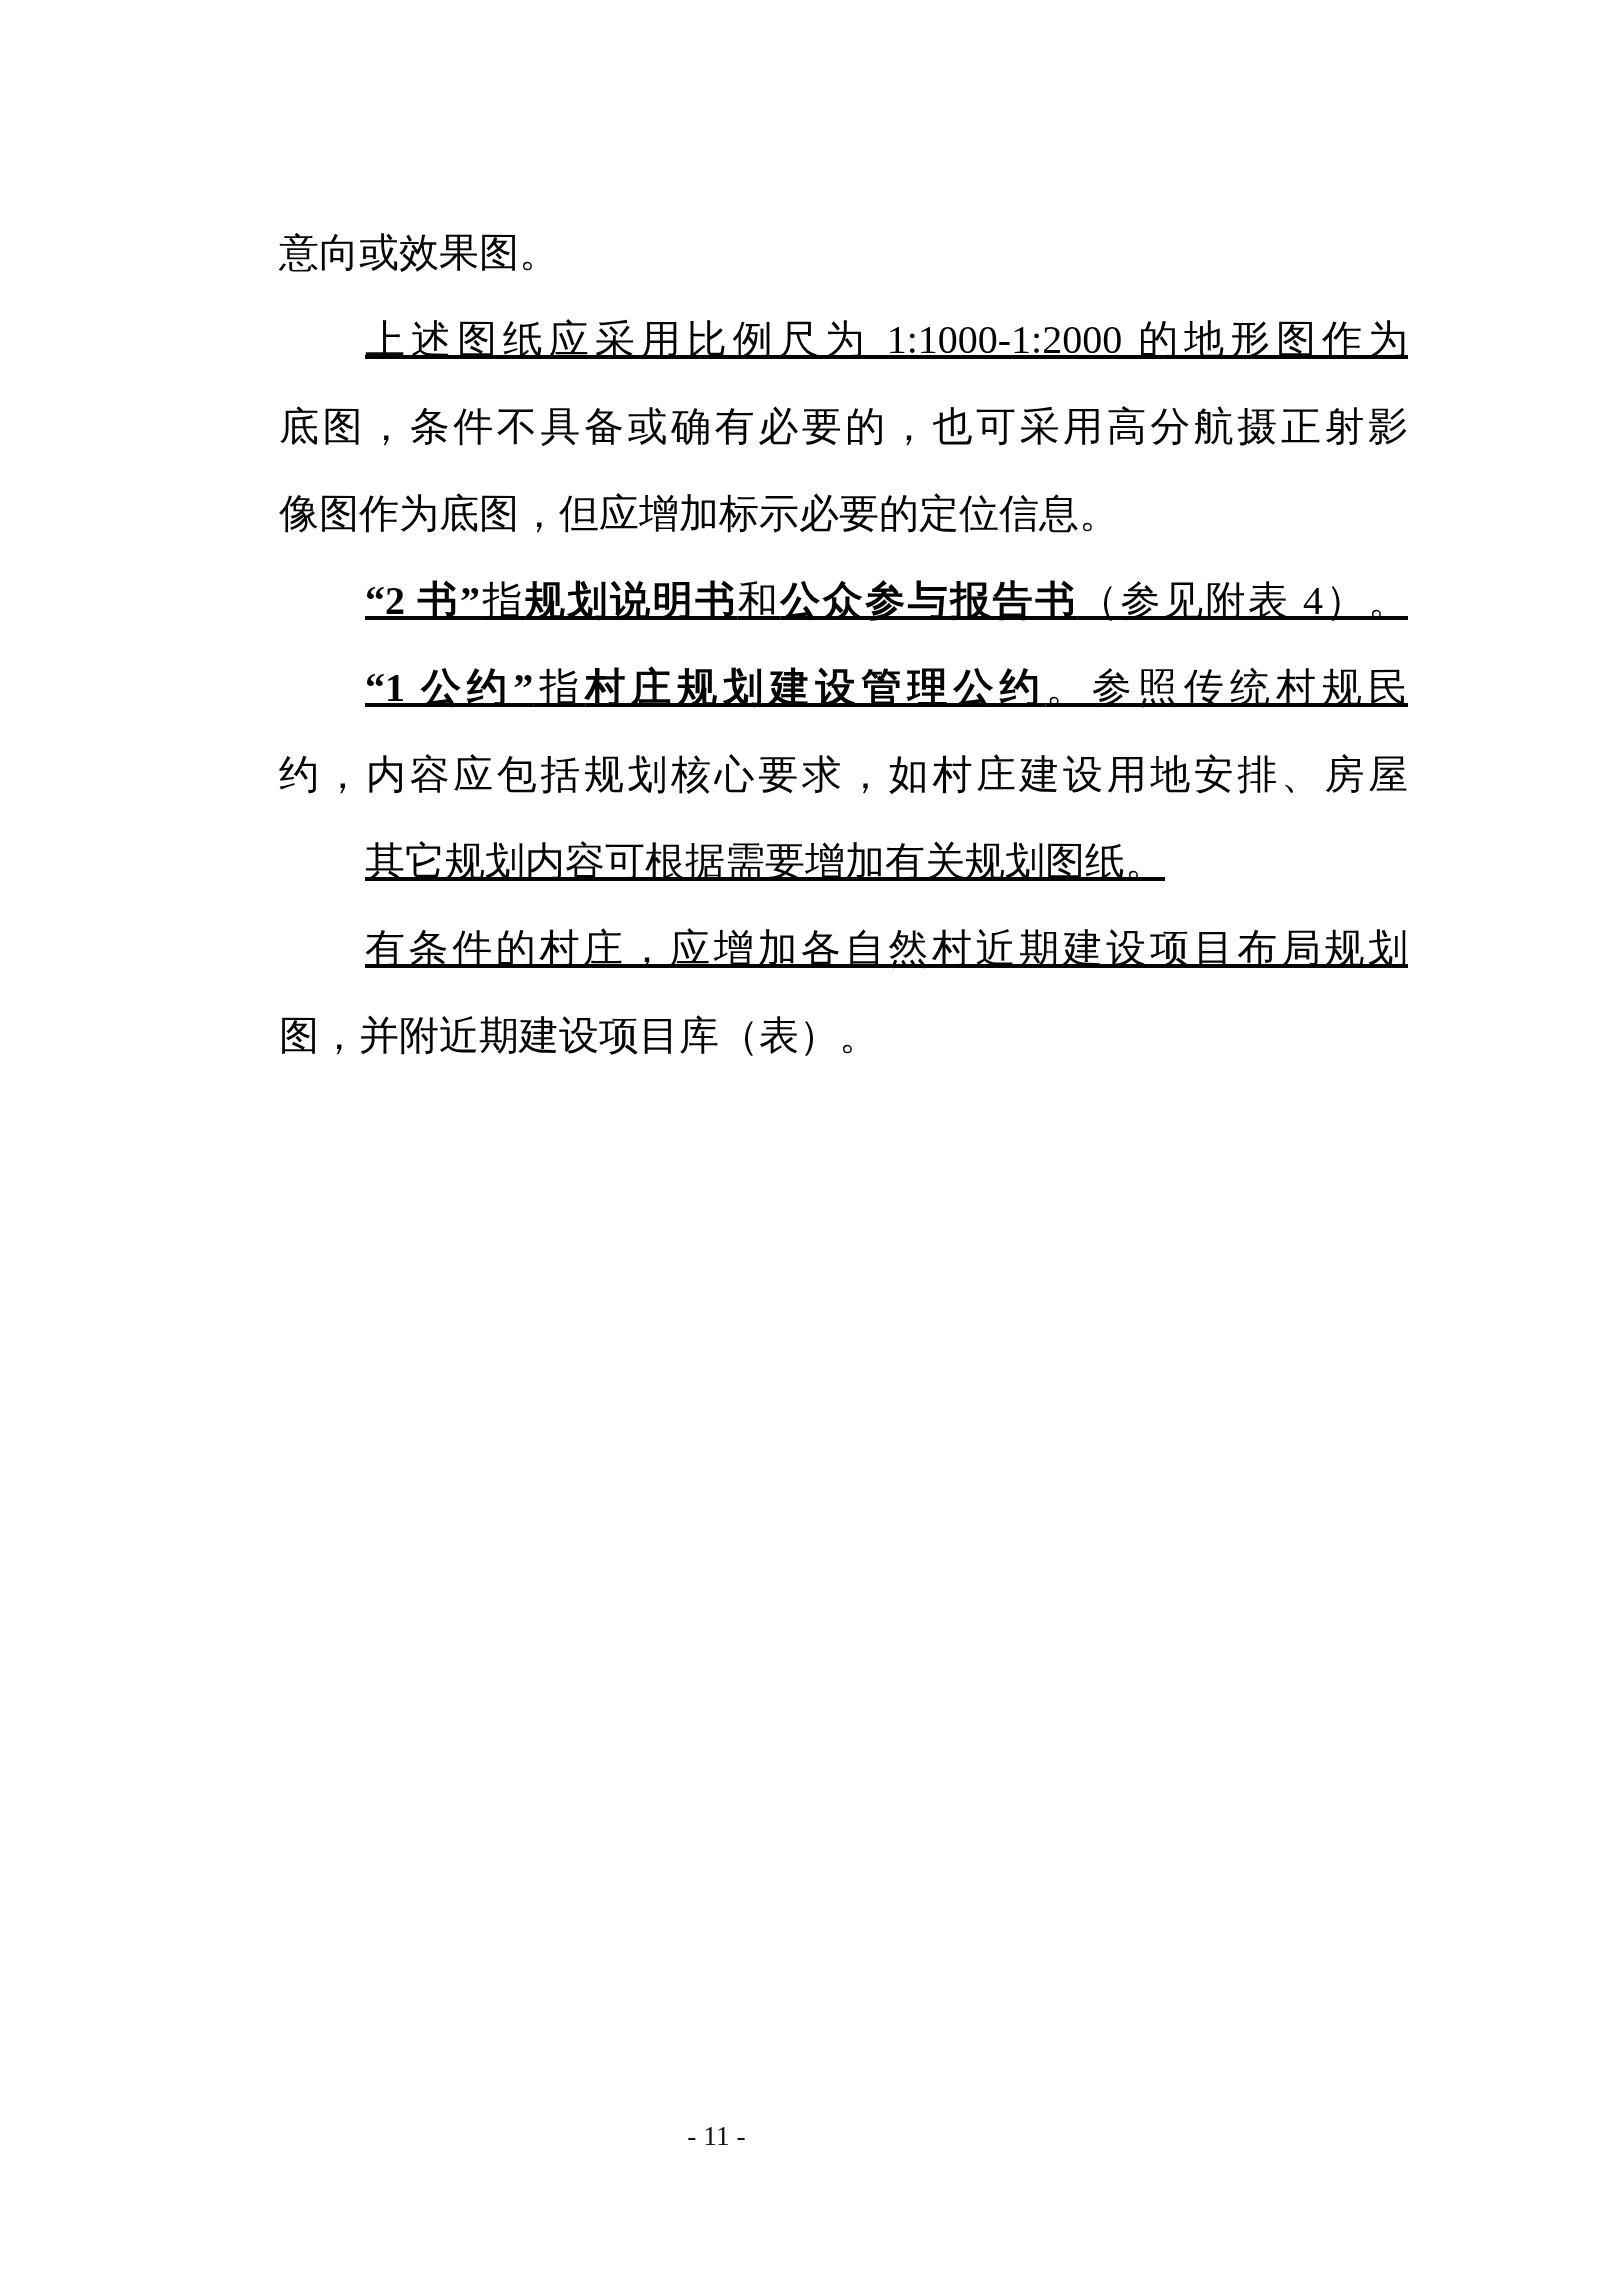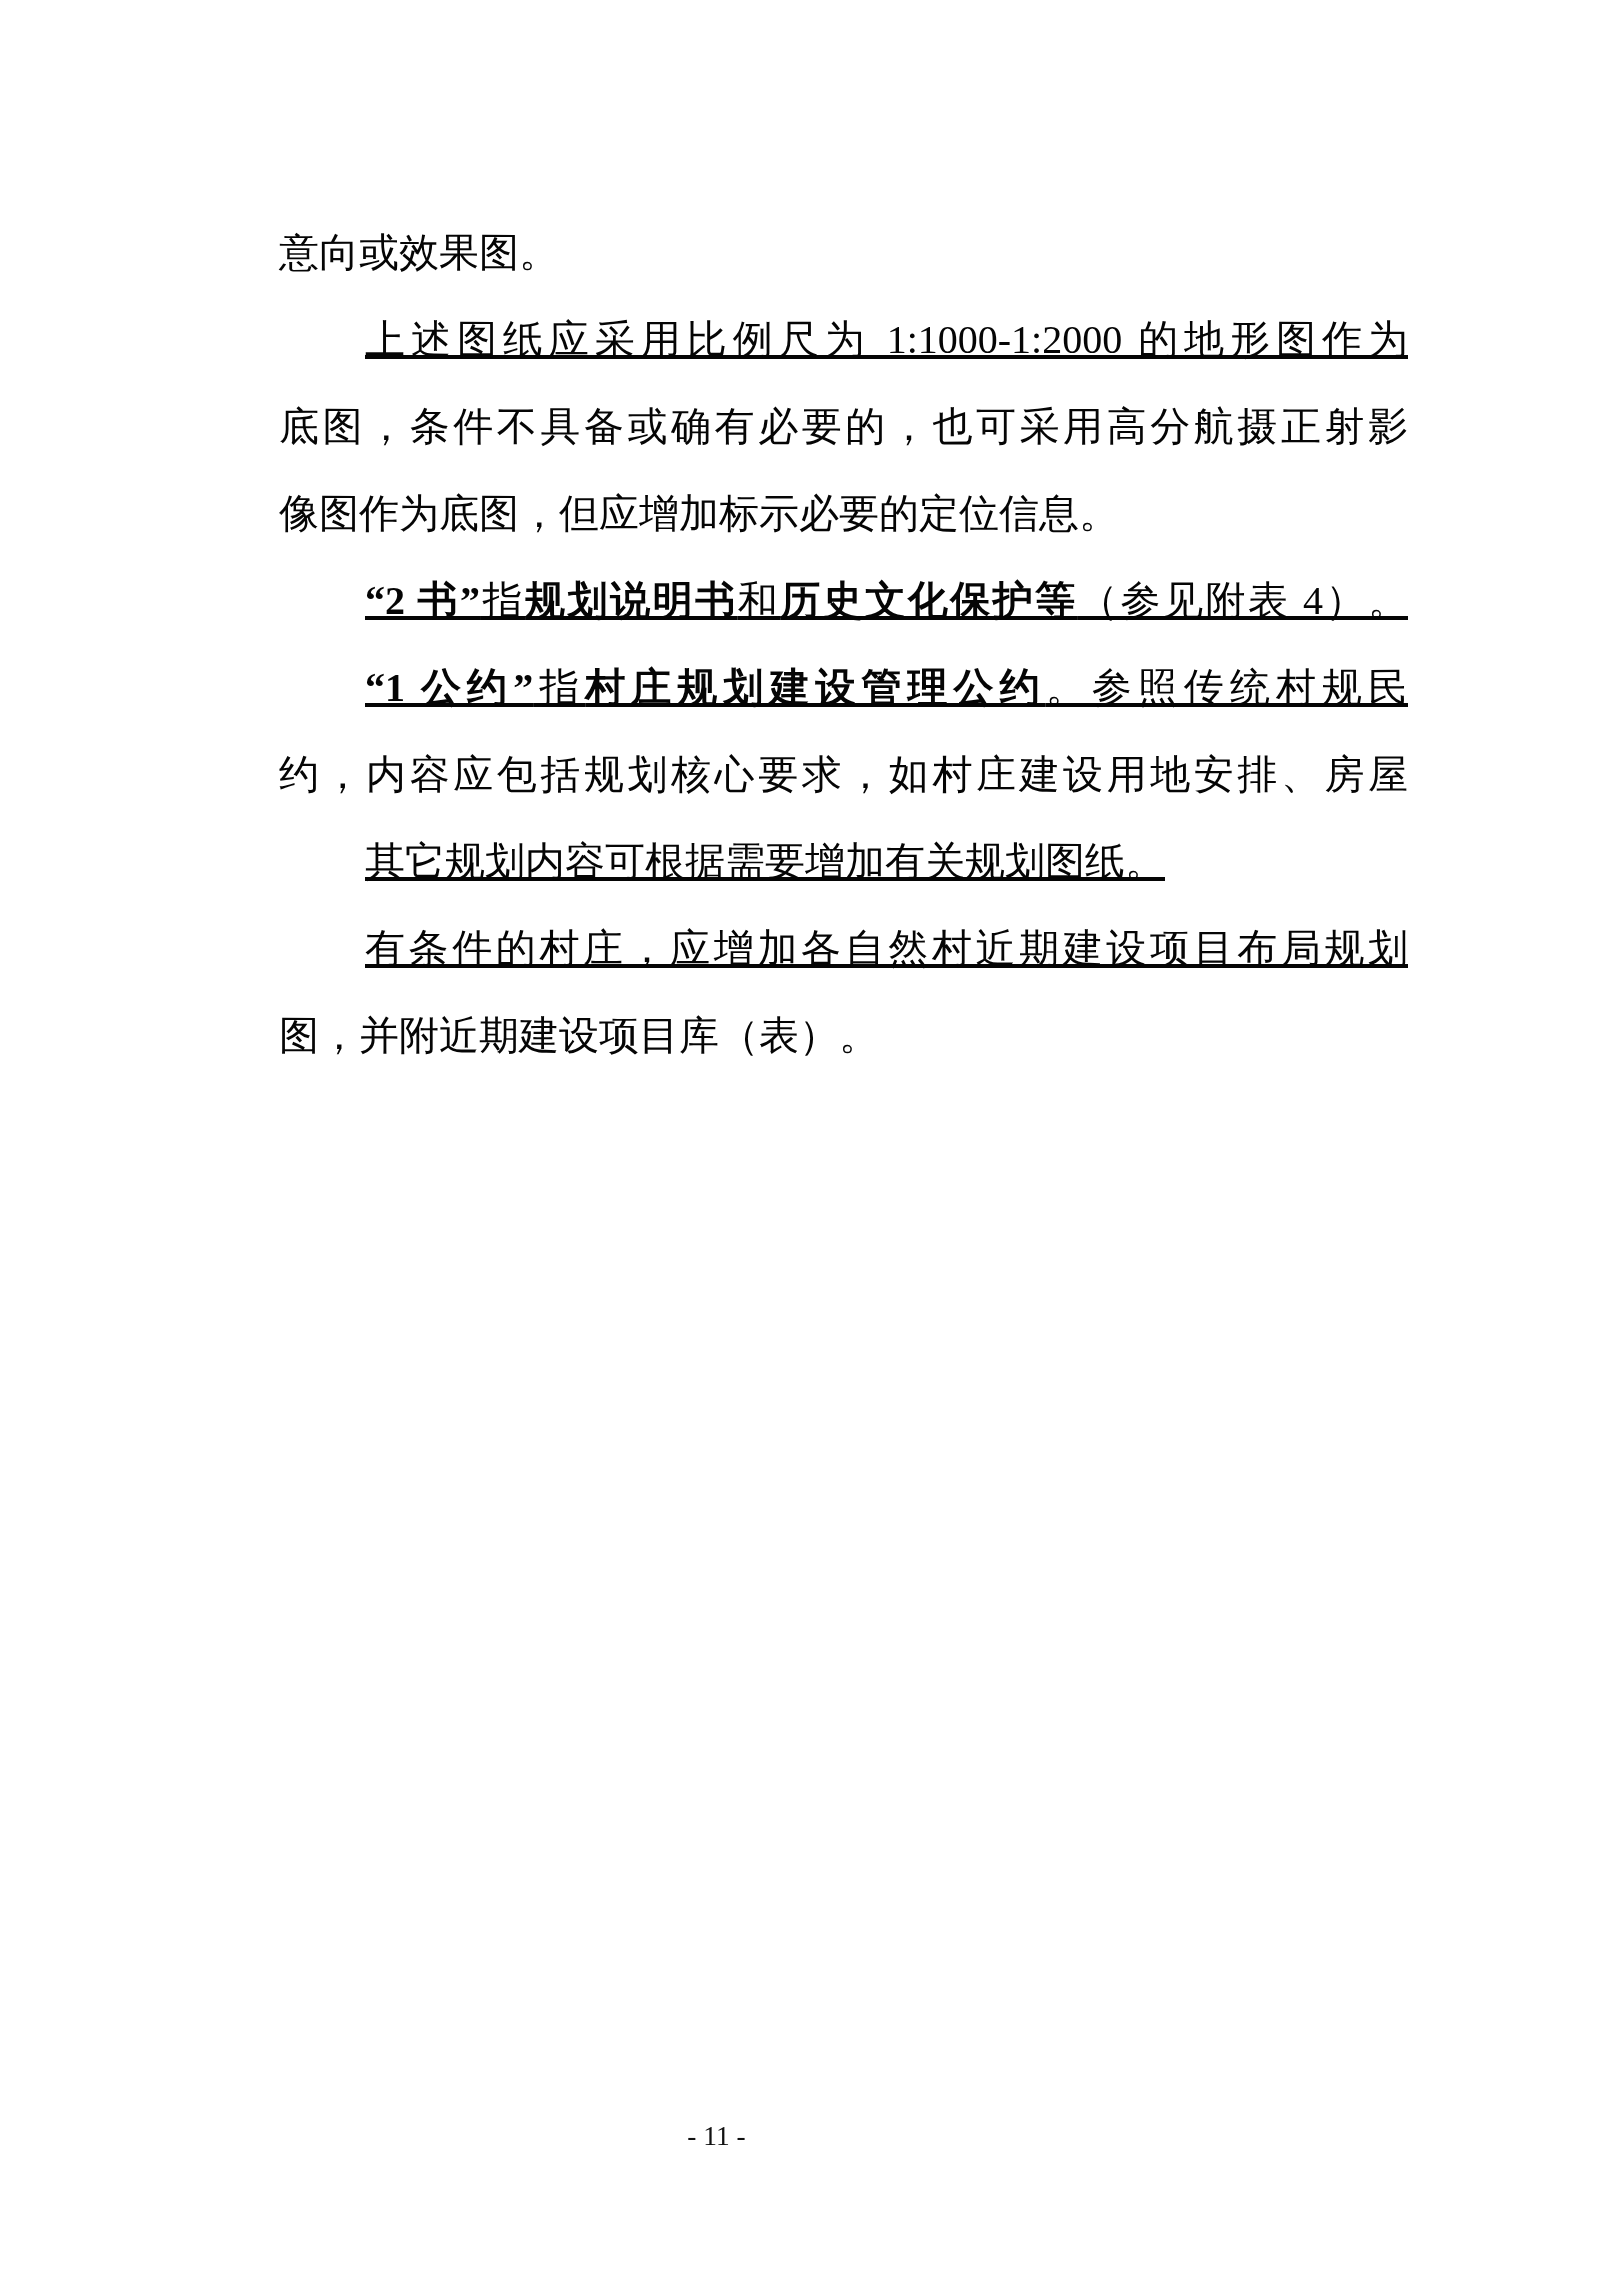--- a/index.html
+++ b/index.html
@@ -55,21 +55,21 @@
 </style>
 </head>
 <body>
 
 <div class="page">
   <div class="text-block" id="text-block">
       <div class="line"><span class="seg">意向或效果图。</span></div>
       <div class="line indent fill"><span class="seg">上述图纸应采用比例尺为 1:1000-1:2000 的地形图作为</span></div>
       <div class="line fill"><span class="seg">底图，条件不具备或确有必要的，也可采用高分航摄正射影</span></div>
       <div class="line"><span class="seg">像图作为底图，但应增加标示必要的定位信息。</span></div>
-      <div class="line indent fill"><span class="seg b">“2 书”</span><span class="seg">指</span><span class="seg b">规划说明书</span><span class="seg">和</span><span class="seg b">历史文化保护等</span><span class="seg">（参见附表 4）。</span></div>
+      <div class="line indent fill"><span class="seg b">“2 书”</span><span class="seg">指</span><span class="seg b">规划说明书</span><span class="seg">和</span><span class="seg b">公众参与报告书</span><span class="seg">（参见附表 4）。</span></div>
       <div class="line indent fill"><span class="seg b">“1 公约”</span><span class="seg">指</span><span class="seg b">村庄规划建设管理公约</span><span class="seg">。参照传统村规民</span></div>
       <div class="line fill"><span class="seg">约，内容应包括规划核心要求，如村庄建设用地安排、房屋</span></div>
       <div class="line indent"><span class="seg">其它规划内容可根据需要增加有关规划图纸。</span></div>
       <div class="line indent fill"><span class="seg">有条件的村庄，应增加各自然村近期建设项目布局规划</span></div>
       <div class="line"><span class="seg">图，并附近期建设项目库（表）。</span></div>
     </div>
   <div class="page-number">- 11 -</div>
 </div>
 
 

